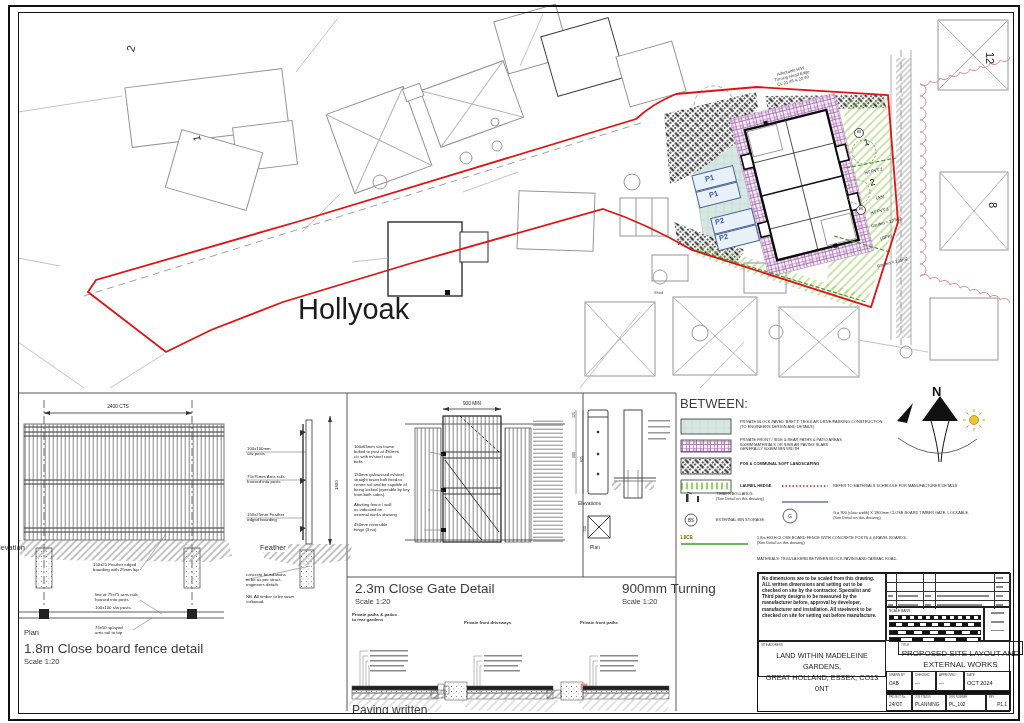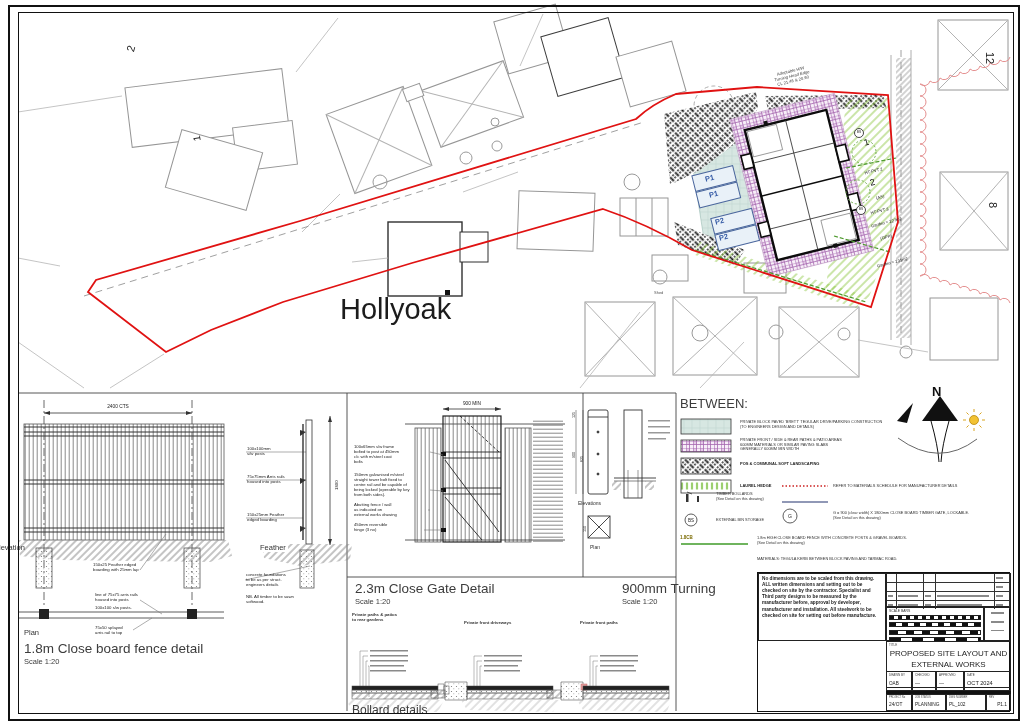--- a/index.html
+++ b/index.html
@@ -413,21 +413,21 @@
     <line x1="966" y1="420" x2="963" y2="420"></line>
           <line x1="982" y1="420" x2="985" y2="420"></line>
     <line x1="968.6" y1="414.6" x2="966.5" y2="412.5"></line>
           <line x1="979.4" y1="425.4" x2="981.5" y2="427.5"></line>
     <line x1="968.6" y1="425.4" x2="966.5" y2="427.5"></line>
           <line x1="979.4" y1="414.6" x2="981.5" y2="412.5"></line>
   </g>
 </g>
 </svg>
 
-<span class="lbl" style="left:298px;top:292px;font-size:29px;color:#1c1c1c;margin-left:42px;">Hollyoak</span>
+<span class="lbl" style="left:298px;top:292px;font-size:29px;color:#1c1c1c;">Hollyoak</span>
 <span class="lbl" style="left:124px;top:50px;font-size:11px;transform:rotate(-75deg);">2</span>
 <span class="lbl" style="left:192px;top:142px;font-size:10px;transform:rotate(-100deg);">1</span>
 <span class="lbl" style="left:996px;top:52px;font-size:11px;transform:rotate(90deg);">12</span>
 <span class="lbl" style="left:999px;top:202px;font-size:11px;transform:rotate(90deg);">8</span>
 <span class="lbl" style="left:654px;top:291px;font-size:4px;color:#555;">Shed</span>
 <span class="lbl c" style="left:760px;top:76px;width:62px;font-size:4.2px;transform:rotate(-14deg);color:#444;">Adoptable H/W
 Turning Head Edge
 CL 21.46 &amp; 20.60</span>
 <span class="lbl" style="left:704px;top:175px;font-size:7.5px;font-weight:bold;color:#3a5fa8;transform:rotate(-14deg);">P1</span>
 <span class="lbl" style="left:708px;top:191px;font-size:7.5px;font-weight:bold;color:#3a5fa8;transform:rotate(-14deg);">P1</span>
@@ -498,21 +498,21 @@
 <span class="lbl" style="left:583px;top:532px;font-size:3.6px;transform:rotate(-90deg);">150</span>
 <span class="lbl" style="left:578px;top:500px;font-size:5px;color:#333;">Elevations</span>
 <span class="lbl" style="left:590px;top:544px;font-size:5px;color:#333;">Plan</span>
 <span class="lbl" style="left:622px;top:581px;font-size:13.5px;color:#3c3c3c;">900mm Turning</span>
 <span class="lbl" style="left:622px;top:597px;font-size:7.5px;color:#3c3c3c;">Scale 1:20</span>
 
 <span class="lbl" style="left:352px;top:612px;font-size:4.3px;font-weight:bold;color:#333;">Private paths &amp; patios
 to rear gardens</span>
 <span class="lbl" style="left:464px;top:620px;font-size:4.3px;font-weight:bold;color:#333;">Private front driveways</span>
 <span class="lbl" style="left:580px;top:620px;font-size:4.3px;font-weight:bold;color:#333;">Private front paths</span>
-<span class="lbl" style="left:352px;top:703px;font-size:12px;color:#3c3c3c;">Bollard details</span>
+<span class="lbl" style="left:352px;top:703px;font-size:12px;color:#3c3c3c;">Paving written</span>
 
 <span class="lbl" style="left:680px;top:396px;font-size:13px;color:#3c3c3c;">BETWEEN:</span>
 <span class="lbl" style="left:740px;top:420px;font-size:3.9px;color:#333;">PRIVATE BLOCK PAVED 'BRETT' TEGULAR DRIVE/PARKING CONSTRUCTION
 (TO ENGINEERS DESIGN AND DETAILS)</span>
 <span class="lbl" style="left:740px;top:438px;font-size:3.9px;color:#333;">PRIVATE FRONT / SIDE &amp; REAR PATHS &amp; PATIO AREAS
 600MM MATERIALS OR SIMILAR PAVING SLABS
 GENERALLY 600MM MIN WIDTH</span>
 <span class="lbl" style="left:740px;top:462px;font-size:4px;font-weight:bold;color:#222;">POS &amp; COMMUNAL SOFT LANDSCAPING</span>
 <span class="lbl" style="left:740px;top:484px;font-size:4px;font-weight:bold;color:#222;">LAUREL HEDGE</span>
 <span class="lbl" style="left:833px;top:484px;font-size:3.9px;color:#333;">REFER TO MATERIALS SCHEDULE FOR MANUFACTURER DETAILS</span>
@@ -593,21 +593,26 @@
     <div class="sbar" style="margin-top:1.5px;background:repeating-linear-gradient(90deg,#111 0 4px,#fff 4px 8px);"></div>
     <div class="sbar" style="margin-top:2.5px;background:repeating-linear-gradient(90deg,#111 0 6px,#fff 6px 12px);"></div>
     <div class="sbar" style="margin-top:2.5px;background:repeating-linear-gradient(90deg,#111 0 8px,#fff 8px 16px);"></div>
     <div class="sbar" style="margin-top:2.5px;background:repeating-linear-gradient(90deg,#111 0 11px,#fff 11px 22px);"></div>
   </div>
   <div class="cell" style="left:226px;top:34px;width:27px;height:34px;">
     <span class="sm" style="display:block;width:50%;margin:4px auto 0;"></span>
     <span class="sm" style="display:block;width:50%;margin:7px auto 0;"></span>
     <span class="sm" style="display:block;width:50%;margin:7px auto 0;"></span>
   </div>
-  <div class="cell" style="left:128px;top:68px;width:125px;height:47px;text-decoration:underline;">
+  <div class="cell" style="left:0;top:68px;width:128px;height:36px;">
+    <span class="tag">SITE ADDRESS</span>
+    <div class="big" style="top:9px;font-size:7.3px;line-height:1.5;">LAND WITHIN MADELEINE GARDENS,
+GREAT HOLLAND, ESSEX, CO13 0NT</div>
+  </div>
+  <div class="cell" style="left:140px;top:68px;width:125px;height:14px;text-decoration:underline;">
     <span class="tag">TITLE</span>
     <div class="big" style="top:6px;font-size:8px;line-height:1.4;">PROPOSED SITE LAYOUT AND
 EXTERNAL WORKS</div>
   </div>
   <div class="cell" style="left:128px;top:98px;width:26px;height:20px;">
     <span class="tag">DRAWN BY</span>
     <div class="big" style="top:9px;font-size:4.6px;text-align:left;left:2px;">OAB</div>
   </div>
   <div class="cell" style="left:154px;top:98px;width:24px;height:20px;">
     <span class="tag">CHECKED</span>

